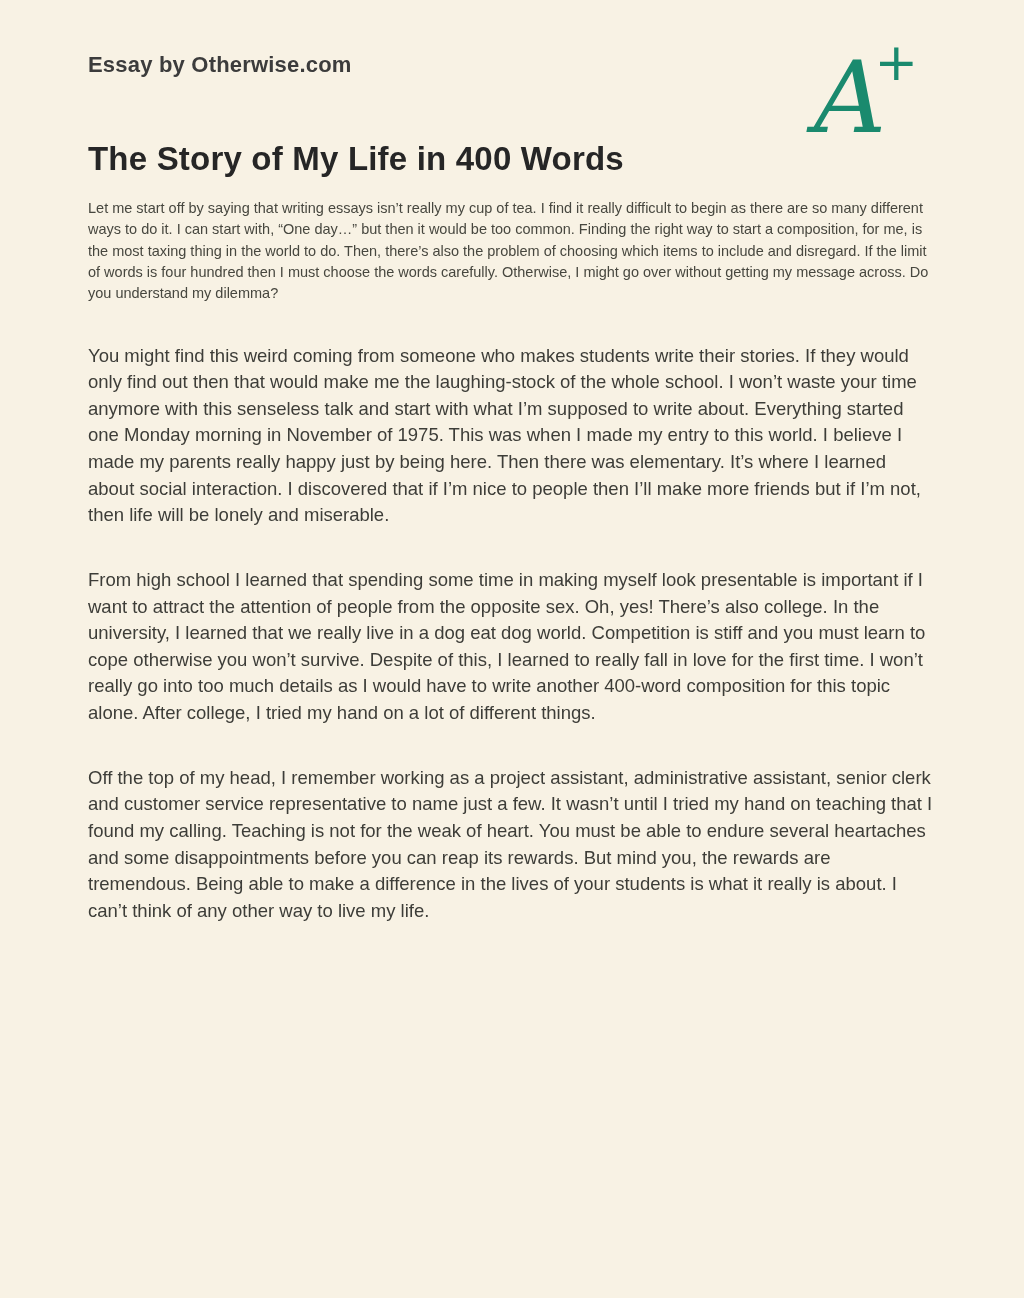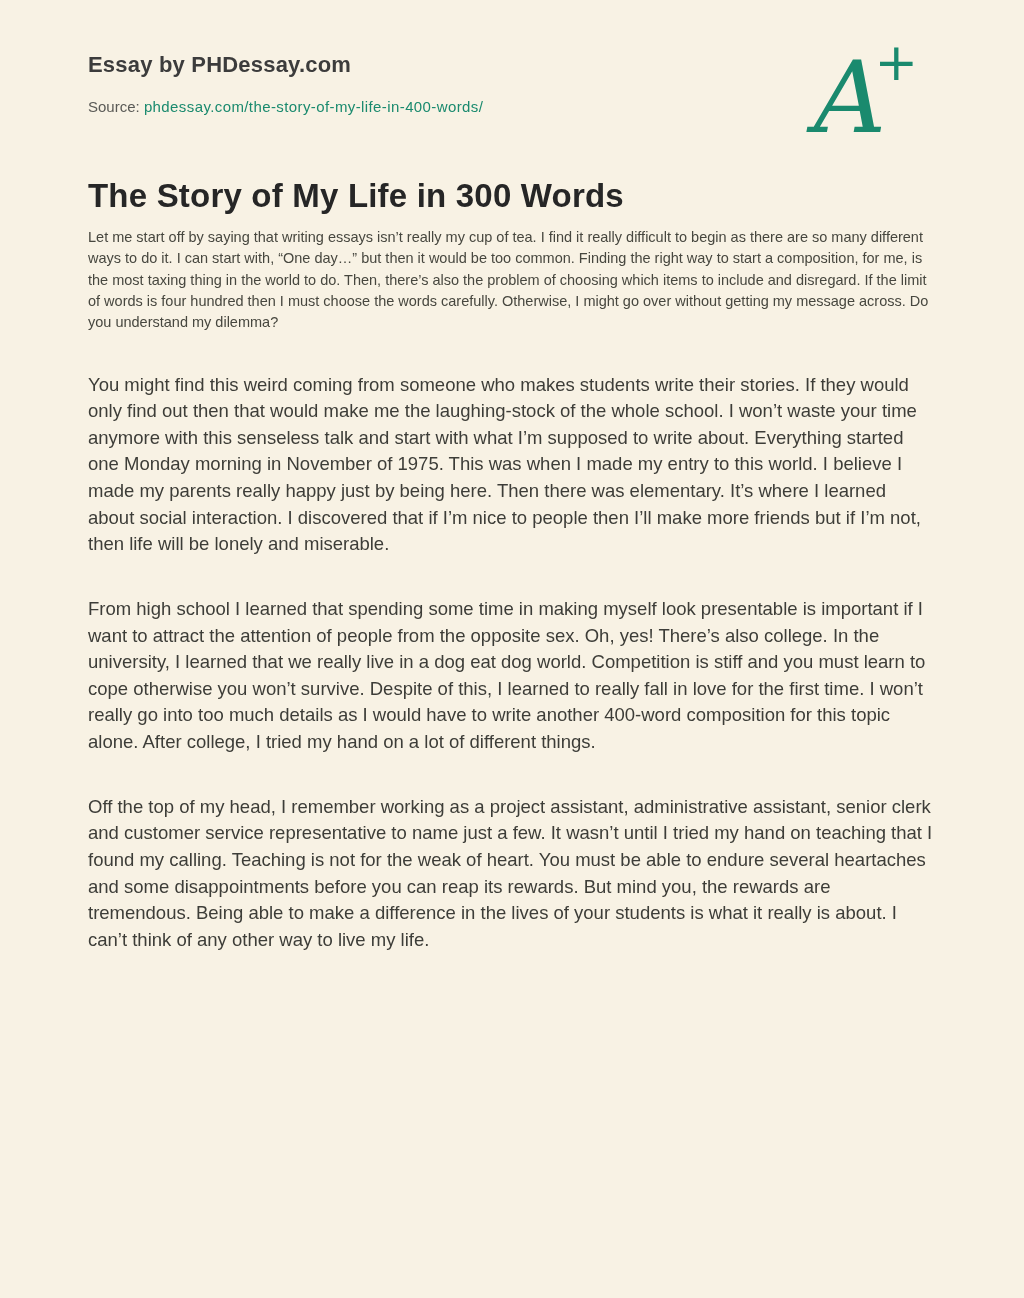--- a/index.html
+++ b/index.html
@@ -59,52 +59,48 @@
     line-height: 1;
   }
   .article-title {
     margin-top: 62px;
     font-size: 33px;
     font-weight: 700;
     color: #262626;
     letter-spacing: 0.2px;
   }
   .intro {
-    margin-top: 12px;
+    margin-top: 20px;
     font-size: 14.5px;
     line-height: 1.47;
     color: #47473f;
     max-width: 852px;
   }
   .body-paragraph {
     margin-top: 38px;
     font-size: 18.5px;
     line-height: 1.44;
     color: #3d3d38;
     max-width: 852px;
   }
 </style>
 </head>
 <body>
 
 <div class="page">
 
   <div class="header">
-    <div class="header-title">Essay by PHDessay.com</div>
-    <div class="source-line">
-      <span>Source:</span>
-      <a href="#" class="source-link">phdessay.com/the-story-of-my-life-in-400-words/</a>
-    </div>
+    <div class="header-title">Essay by Otherwise.com</div>
     <div class="logo">
       <span class="logo-a">A</span>
       <span class="logo-plus">+</span>
     </div>
   </div>
 
-  <h1 class="article-title">The Story of My Life in 300 Words</h1>
+  <h1 class="article-title">The Story of My Life in 400 Words</h1>
 
   <p class="intro">Let me start off by saying that writing essays isn’t really my cup of tea. I find it really difficult to begin as there are so many different ways to do it. I can start with, “One day…” but then it would be too common. Finding the right way to start a composition, for me, is the most taxing thing in the world to do. Then, there’s also the problem of choosing which items to include and disregard. If the limit of words is four hundred then I must choose the words carefully. Otherwise, I might go over without getting my message across. Do you understand my dilemma?</p>
 
   <p class="body-paragraph">You might find this weird coming from someone who makes students write their stories. If they would only find out then that would make me the laughing-stock of the whole school. I won’t waste your time anymore with this senseless talk and start with what I’m supposed to write about. Everything started one Monday morning in November of 1975. This was when I made my entry to this world. I believe I made my parents really happy just by being here. Then there was elementary. It’s where I learned about social interaction. I discovered that if I’m nice to people then I’ll make more friends but if I’m not, then life will be lonely and miserable.</p>
 
   <p class="body-paragraph">From high school I learned that spending some time in making myself look presentable is important if I want to attract the attention of people from the opposite sex. Oh, yes! There’s also college. In the university, I learned that we really live in a dog eat dog world. Competition is stiff and you must learn to cope otherwise you won’t survive. Despite of this, I learned to really fall in love for the first time. I won’t really go into too much details as I would have to write another 400-word composition for this topic alone. After college, I tried my hand on a lot of different things.</p>
 
   <p class="body-paragraph">Off the top of my head, I remember working as a project assistant, administrative assistant, senior clerk and customer service representative to name just a few. It wasn’t until I tried my hand on teaching that I found my calling. Teaching is not for the weak of heart. You must be able to endure several heartaches and some disappointments before you can reap its rewards. But mind you, the rewards are tremendous. Being able to make a difference in the lives of your students is what it really is about. I can’t think of any other way to live my life.</p>
 
 </div>

